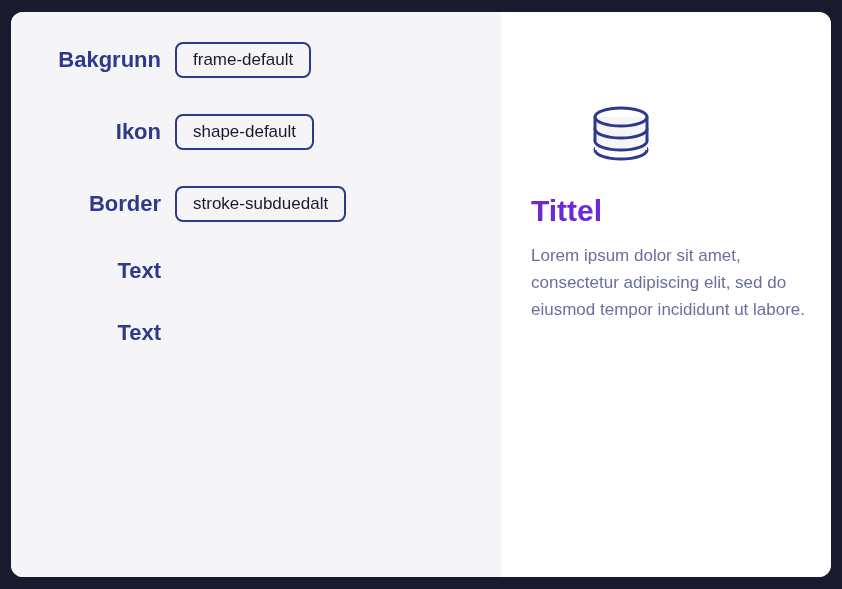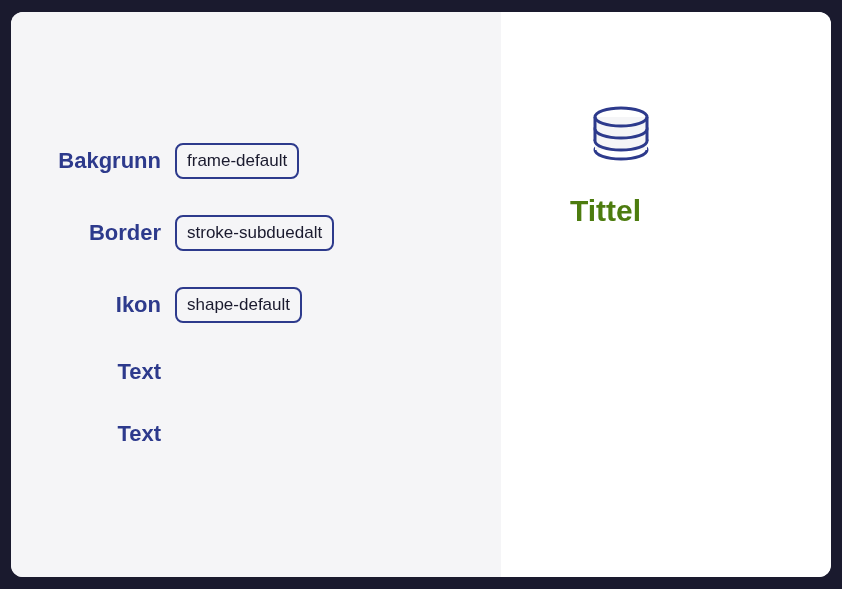--- a/index.html
+++ b/index.html
@@ -25,21 +25,21 @@
     }
 
     
     .left-panel {
       width: 490px;
       height: 100%;
       background: #f5f5f7;
       padding: 30px 40px;
       display: flex;
       flex-direction: column;
-      justify-content: center;
+      justify-content: flex-start;
       gap: 0;
       position: relative;
     }
 
     .row {
       display: flex;
       align-items: center;
       margin-bottom: 36px;
       position: relative;
     }
@@ -54,21 +54,21 @@
       font-weight: 700;
       width: 110px;
       text-align: right;
       flex-shrink: 0;
     }
 
     .token-badge {
       margin-left: 14px;
       border: 2px solid #2d3a8c;
       border-radius: 8px;
-      padding: 6px 10px;
+      padding: 6px 16px;
       color: #1a1a2e;
       font-size: 17px;
       font-weight: 500;
       background: #f5f5f7;
       white-space: nowrap;
     }
 
     
     .right-panel {
       width: 330px;
@@ -96,22 +96,21 @@
       left: 80px;
     }
 
     
     .card-title {
       position: absolute;
       top: 182px;
       left: 30px;
       font-size: 30px;
       font-weight: 700;
-      color: #4d7c0f;
-      margin-left: 39px;
+      color: #6d28d9;
     }
 
     
     .card-body {
       position: absolute;
       top: 230px;
       left: 30px;
       right: 20px;
       font-size: 17px;
       color: #6b6f9e;
@@ -142,27 +141,27 @@
   </svg>
 
   <div class="left-panel">
 
     <div class="row">
       <span class="row-label">Bakgrunn</span>
       <div class="token-badge">frame-default</div>
     </div>
 
     <div class="row">
-      <span class="row-label">Border</span>
-      <div class="token-badge">stroke-subduedalt</div>
+      <span class="row-label">Ikon</span>
+      <div class="token-badge">shape-default</div>
     </div>
 
     <div class="row">
-      <span class="row-label">Ikon</span>
-      <div class="token-badge">shape-default</div>
+      <span class="row-label">Border</span>
+      <div class="token-badge">stroke-subduedalt</div>
     </div>
 
     <div class="row">
       <span class="row-label">Text</span>
     </div>
 
     <div class="row">
       <span class="row-label">Text</span>
     </div>
 
@@ -184,16 +183,17 @@
 
         <rect x="14" y="33" width="52" height="12" fill="#f5f5f7"></rect>
         <ellipse cx="40" cy="33" rx="26" ry="9" fill="none" stroke="#2d3a8c" stroke-width="3"></ellipse>
         <line x1="14" y1="33" x2="14" y2="45" stroke="#2d3a8c" stroke-width="3"></line>
         <line x1="66" y1="33" x2="66" y2="45" stroke="#2d3a8c" stroke-width="3"></line>
       </svg>
     </div>
 
     <div class="card-title">Tittel</div>
 
+    <div class="card-body">Lorem ipsum dolor sit amet, consectetur adipiscing elit, sed do eiusmod tempor incididunt ut labore.</div>
 
   </div>
 
 </div>
 
 </body></html>

